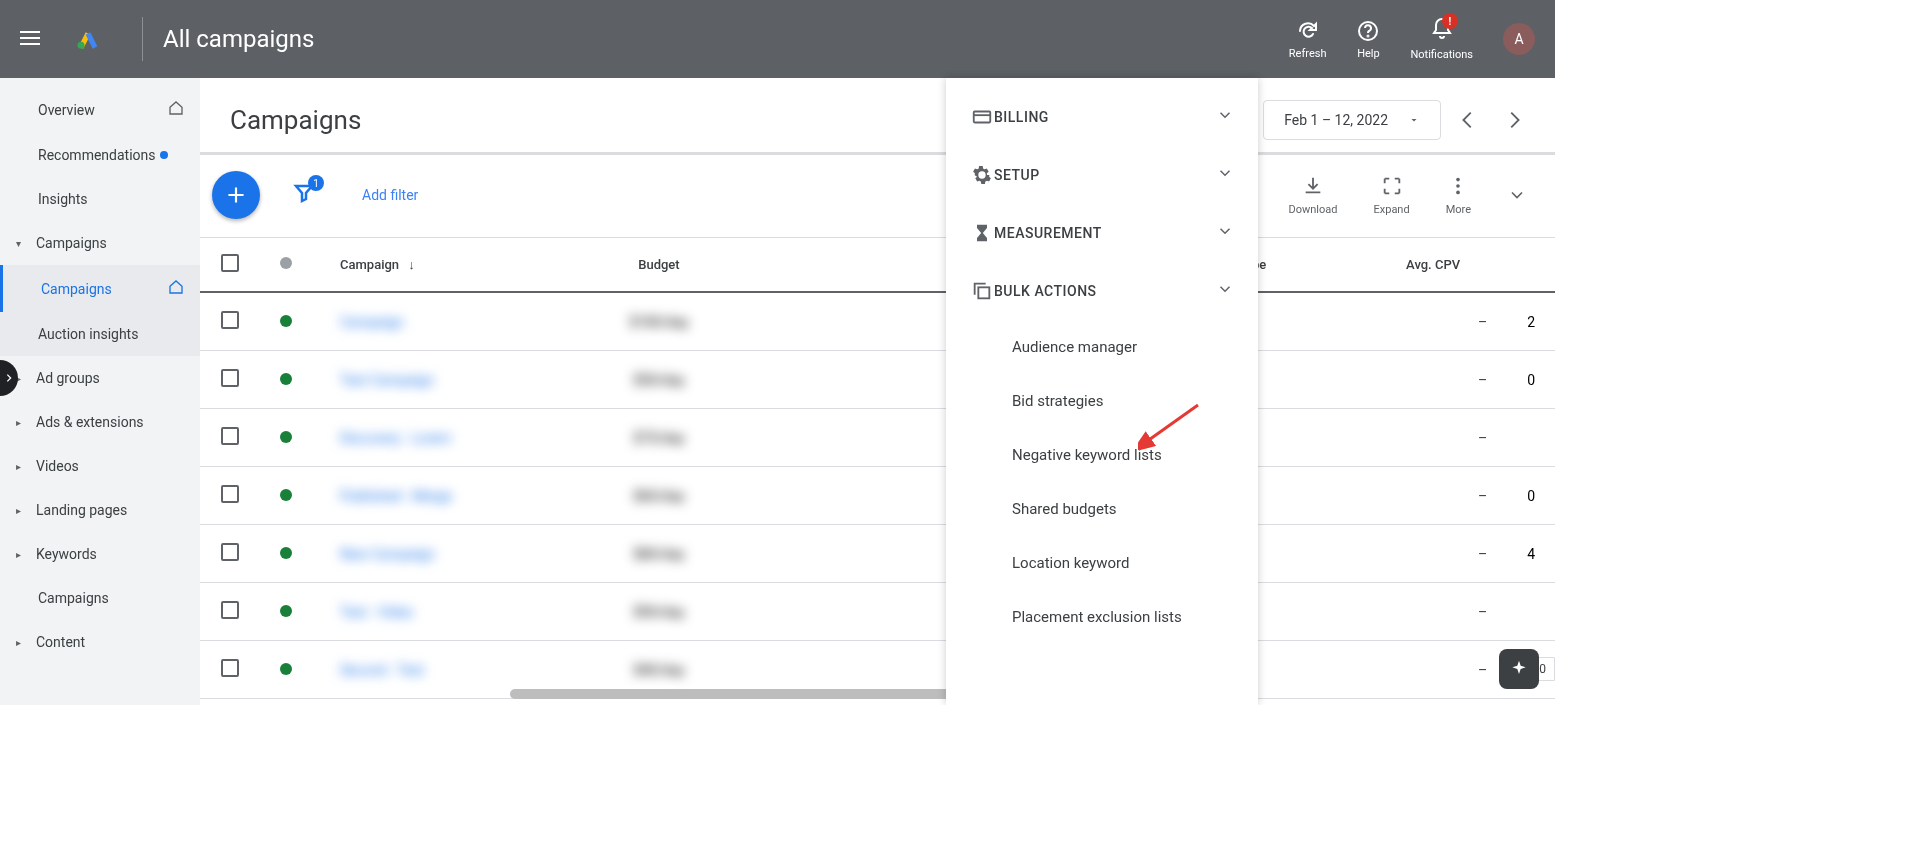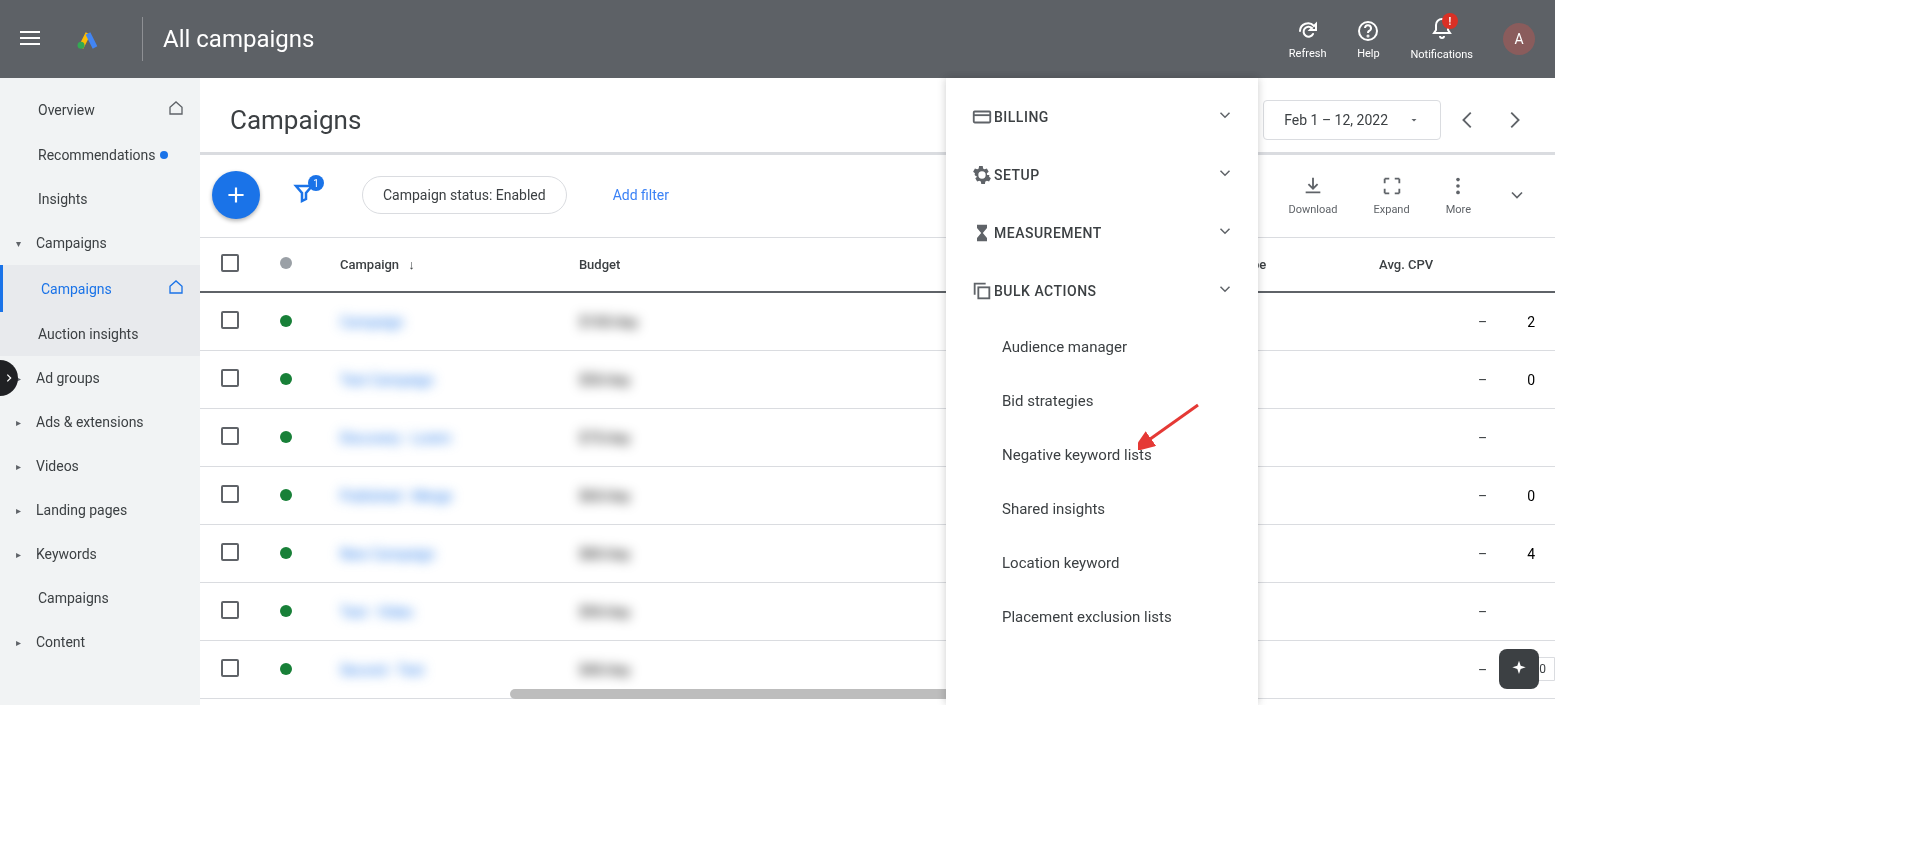--- a/index.html
+++ b/index.html
@@ -58,32 +58,32 @@
 th.status-col, td.status-col { width: 60px; }
 td { padding: 18px 20px; border-bottom: 1px solid #dadce0; font-size: 14px; }
 .checkbox { width: 18px; height: 18px; border: 2px solid #5f6368; border-radius: 2px; display:inline-block; cursor:pointer;}
 .status-dot { width: 12px; height: 12px; border-radius: 50%; display:inline-block; }
 .status-dot.green { background: #188038; }
 .status-dot.grey { background: #9aa0a6; }
 .blurred { filter: blur(6px); }
 .campaign-name { color: #1a73e8; cursor:pointer; }
 .sort-arrow { margin-left: 6px; }
 .budget-col { text-align: right; width: 200px;}
-th.right, td.right { text-align: left; }
+th.right, td.right { text-align: center; }
 td.dash { text-align: right; color: #3c4043;}
 
 
 .tools-panel { position: absolute; top: 78px; left: 946px; width: 312px; bottom: 0; background: #fff; box-shadow: -2px 0 8px rgba(0,0,0,0.1), 2px 0 8px rgba(0,0,0,0.1); overflow-y: auto; z-index: 100; padding: 10px 0;}
 .panel-item { display: flex; align-items: center; padding: 18px 24px; cursor: pointer; }
 .panel-item .p-icon { width: 24px; display:flex; justify-content:center; color: #5f6368;}
 .panel-item .p-label { font-size: 15px; color: #3c4043; letter-spacing: 0.5px; }
 .panel-item.section .p-label { font-weight: 500; text-transform: uppercase; font-size: 14px;}
 .panel-item .p-chevron { margin-left: auto; color: #5f6368;}
 .panel-item.expanded .p-chevron { transform: rotate(180deg); }
-.panel-sub { padding: 18px 24px 18px 32px; font-size: 15px; color: #3c4043; cursor: pointer; margin-left: 24px; }
+.panel-sub { padding: 18px 24px 18px 66px; font-size: 15px; color: #3c4043; cursor: pointer; }
 
 
 .red-arrow { position: absolute; z-index: 200; pointer-events: none; }
 
 .h-scroll { position: absolute; left: 510px; right: 310px; bottom: 6px; height: 10px; background: #bdbdbd; border-radius: 5px; z-index: 50;}
 
 .spark-btn { position: absolute; right: 16px; bottom: 16px; width: 40px; height: 40px; background: #3c4043; border-radius: 8px; display:flex; align-items:center; justify-content:center; cursor:pointer; z-index: 90;}
 .zoom-badge { position: absolute; right: 0; bottom: 24px; background: #fff; border: 1px solid #dadce0; border-radius: 4px 0 0 4px; padding: 4px 8px; font-size: 12px; color: #3c4043; z-index: 80;}
 </style>
 </head>
@@ -220,23 +220,20 @@
     <div class="fab">
       <svg width="26" height="26" viewBox="0 0 24 24" stroke="#fff" stroke-width="2">
           <path d="M12 5v14M5 12h14"></path>
         </svg>
     </div>
     <div class="filter-icon-wrap">
       <svg width="24" height="24" viewBox="0 0 24 24" fill="none" stroke="#1a73e8" stroke-width="2.5">
           <path d="M4 5h16 L14 12v6l-4 2v-8Z"></path>
         </svg>
       <div class="filter-badge">1</div>
-    </div>
-    <div class="filter-chip">
-      <span>Campaign status: Enabled</span>
     </div>
     <div class="add-filter-link">Add filter</div>
     <div class="toolbar-right">
       <div class="toolbar-action">
         <svg viewBox="0 0 24 24" fill="none" stroke="#5f6368" stroke-width="2">
             <path d="M12 3v12m-5-5 5 5 5-5M4 19h16"></path>
           </svg>
         <span>Download</span>
       </div>
       <div class="toolbar-action">
@@ -395,21 +392,21 @@
         </svg>
       </span>
     <span class="p-label">BULK ACTIONS</span>
     <span class="p-chevron"><svg width="18" height="18" viewBox="0 0 24 24" fill="none" stroke="#5f6368" stroke-width="2">
           <path d="M6 9l6 6 6-6"></path>
         </svg></span>
   </div>
   <div class="panel-sub">Audience manager</div>
   <div class="panel-sub">Bid strategies</div>
   <div class="panel-sub">Negative keyword lists</div>
-  <div class="panel-sub">Shared insights</div>
+  <div class="panel-sub">Shared budgets</div>
   <div class="panel-sub">Location keyword</div>
   <div class="panel-sub">Placement exclusion lists</div>
   <div class="panel-sub">
     
     
   </div>
 </div>
 
 <svg class="red-arrow" style="left:1138px; top:400px;" width="70" height="50" viewBox="0 0 70 50">
   <defs>

